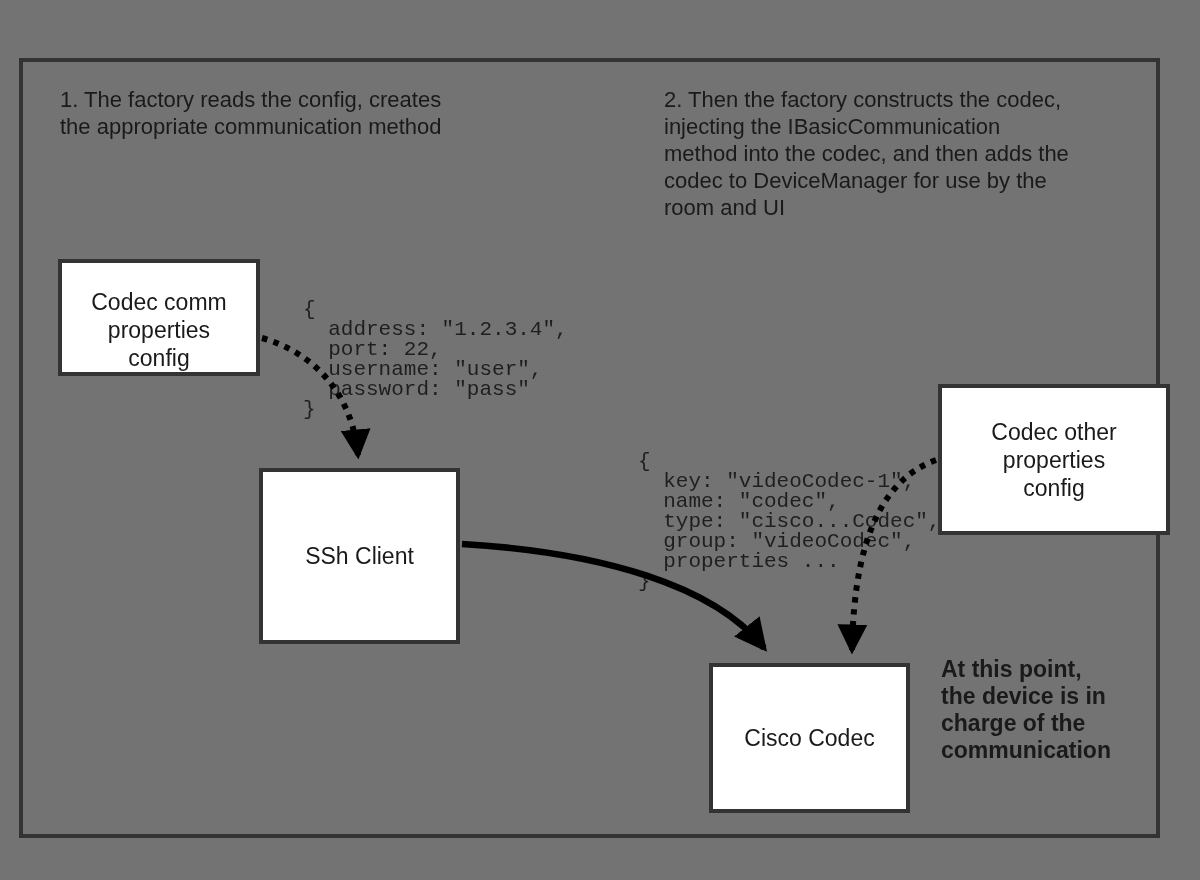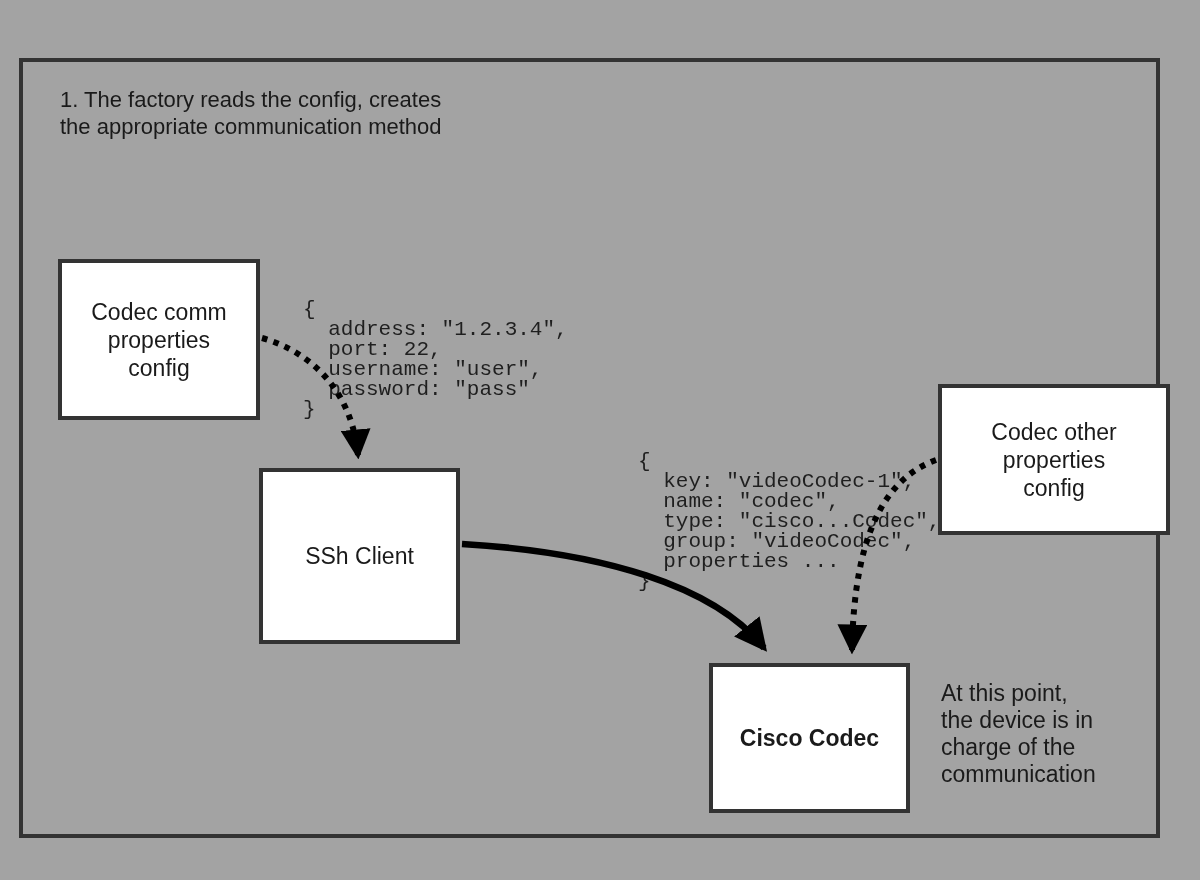--- a/index.html
+++ b/index.html
@@ -7,60 +7,60 @@
   body {
     font-family: "Liberation Sans", sans-serif;
     color: #1a1a1a;
     width: 1200px;
     height: 880px;
   }
   .canvas {
     position: relative;
     width: 1200px;
     height: 880px;
-    background: #a3a3a3;
+    background: #737373;
     overflow: hidden;
   }
   .frame {
     position: absolute;
     left: 19px;
     top: 58px;
     width: 1141px;
     height: 780px;
     border: 4px solid #333333;
     background: transparent;
   }
   .note {
     position: absolute;
     white-space: pre-line;
     font-size: 22px;
     line-height: 27px;
     color: #1a1a1a;
   }
   #note-step1 { left: 60px;  top: 86px;  }
   #note-step2 { left: 664px; top: 86px;  }
-  #note-endpoint { left: 941px; top: 680px; font-size: 23px; }
+  #note-endpoint { left: 941px; top: 656px; font-size: 23px; font-weight: bold; }
   .dbox {
     position: absolute;
     border: 4px solid #333333;
     background: #ffffff;
     display: flex;
     align-items: center;
     justify-content: center;
     text-align: center;
     font-size: 23px;
     line-height: 28px;
     white-space: pre-line;
     color: #1a1a1a;
     z-index: 2;
   }
-  #box-codec-comm-config { left: 58px;  top: 259px; width: 202px; height: 161px; }
+  #box-codec-comm-config { left: 58px;  top: 259px; width: 202px; height: 117px; align-items: flex-end; }
   #box-ssh-client        { left: 259px; top: 468px; width: 201px; height: 176px; }
   #box-codec-other-config{ left: 938px; top: 384px; width: 232px; height: 151px; }
-  #box-cisco-codec       { left: 709px; top: 663px; width: 201px; height: 150px; font-weight: bold; }
+  #box-cisco-codec       { left: 709px; top: 663px; width: 201px; height: 150px; }
   .code {
     position: absolute;
     font-family: "Liberation Mono", "DejaVu Sans Mono", monospace;
     font-size: 21px;
     line-height: 20px;
     white-space: pre;
     color: #1f1f1f;
     z-index: 1;
   }
   #code-comm-properties  { left: 303px; top: 300px; }
@@ -89,20 +89,25 @@
 </head>
 <body>
 
 <div class="canvas">
 
   <div class="frame"></div>
 
   <div class="note" id="note-step1">1. The factory reads the config, creates
 the appropriate communication method</div>
 
+  <div class="note" id="note-step2">2. Then the factory constructs the codec,
+injecting the IBasicCommunication
+method into the codec, and then adds the
+codec to DeviceManager for use by the
+room and UI</div>
 
   <div class="note" id="note-endpoint">At this point,
 the device is in
 charge of the
 communication</div>
 
   <div class="dbox" id="box-codec-comm-config">
     <span>Codec comm
 properties
 config</span>

